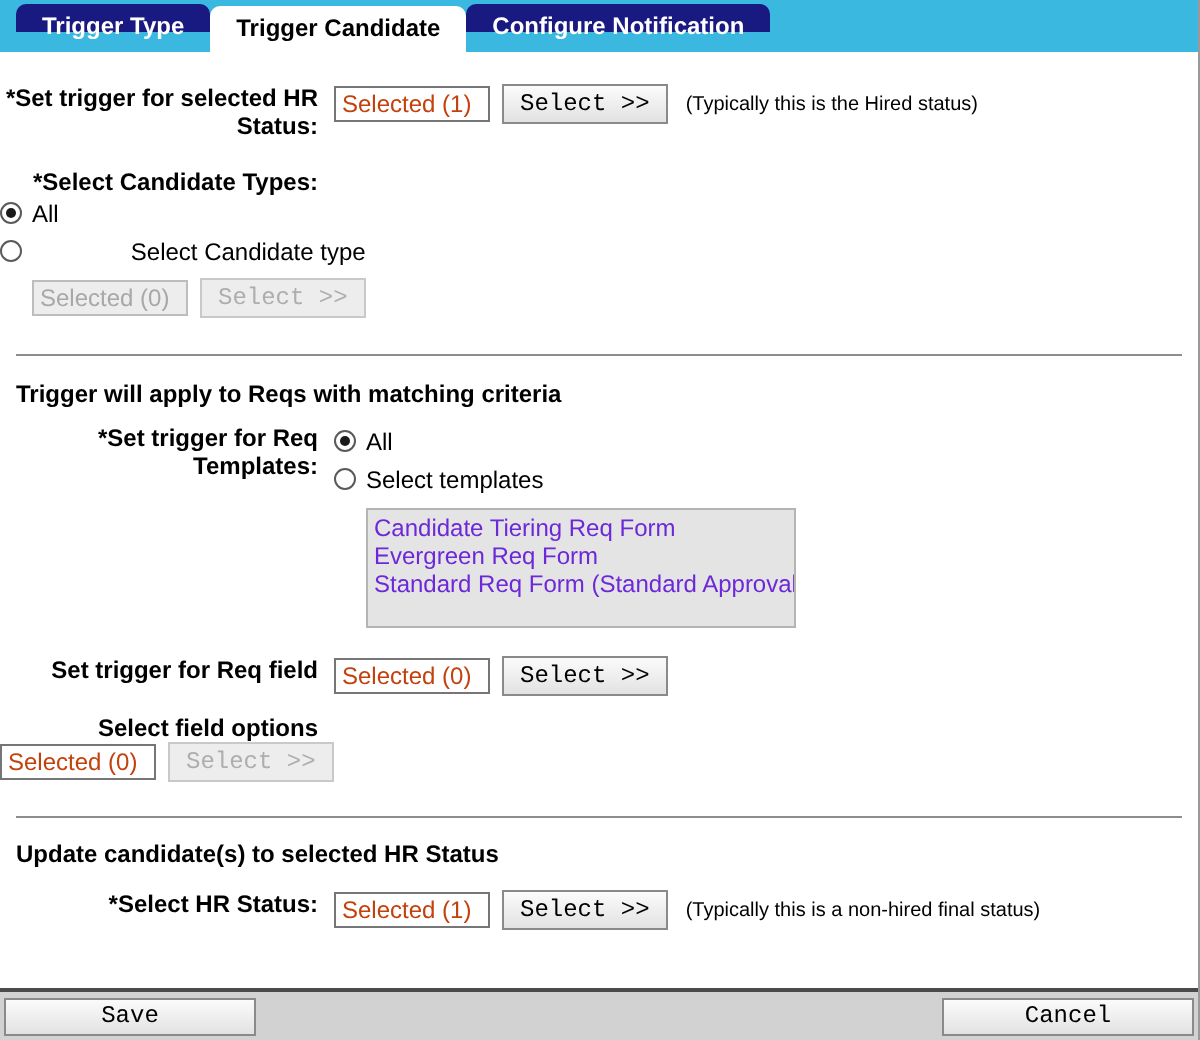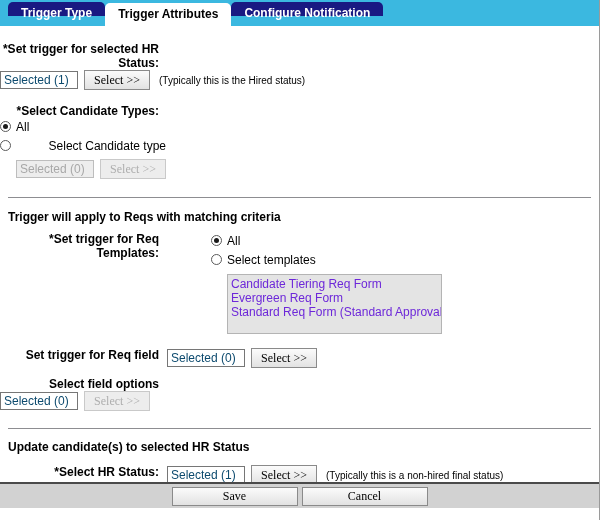--- a/index.html
+++ b/index.html
@@ -93,39 +93,39 @@
   .ctl { display: flex; align-items: center; }
 
   
   .txt {
     width: 78px;
     height: 18px;
     line-height: 18px;
     box-sizing: border-box;
     border: 1px solid #767676;
     background: #ffffff;
-    color: #0c4a6e;
+    color: #c2410c;
     font-size: 12px;
     font-family: "Liberation Sans", sans-serif;
     padding: 0 3px;
     outline: none;
   }
   .txt.disabled {
     background: #ededed;
     color: #a8a8a8;
     border-color: #bdbdbd;
   }
   .btn {
     height: 20px;
     min-width: 66px;
     box-sizing: border-box;
     margin-left: 6px;
     padding: 0 8px;
     font-size: 12px;
-    font-family: Liberation Serif, serif;
+    font-family: Liberation Mono, monospace;
     color: #000;
     background: linear-gradient(#fbfbfb, #e2e2e2);
     border: 1px solid #8a8a8a;
     cursor: pointer;
     text-align: center;
     line-height: 18px;
   }
   .btn.disabled {
     color: #aeaeae;
     background: #ededed;
@@ -180,58 +180,58 @@
     font-size: 12px;
     line-height: 14px;
     color: #6d28d9;
     white-space: nowrap;
   }
 
   
   .footer {
     position: absolute;
     left: 0;
-    bottom: 12px;
+    bottom: 0;
     width: 599px;
     height: 26px;
     background: #d2d2d2;
     border-top: 2px solid #4a4a4a;
     box-sizing: border-box;
     display: flex;
     align-items: center;
-    justify-content: center;
+    justify-content: space-between;
   }
   .footer .btn {
     margin: 0 2px;
     width: 126px;
     height: 19px;
     line-height: 17px;
   }
 </style>
 </head>
 <body>
 
 <div id="app">
 
   <div class="tabbar">
     <div class="tab">
       <span>Trigger Type</span>
     </div>
     <div class="tab active">
-      <span>Trigger Attributes</span>
+      <span>Trigger Candidate</span>
     </div>
     <div class="tab">
       <span>Configure Notification</span>
     </div>
   </div>
 
   <div class="content">
 
 
-    <div class="row" style="margin-top:16px;flex-direction:column;">
+    <div class="row" style="margin-top:16px;">
       <div class="lbl">*Set trigger for selected HR Status:</div>
       <div class="ctl">
         <input class="txt" type="text" readonly="" value="Selected (1)" style="">
         <div class="btn">Select &gt;&gt;</div>
         <span class="hint">(Typically this is the Hired status)</span>
       </div>
     </div>
 
     <div class="row" style="margin-top:14px;flex-direction:column;">
       <div class="lbl">*Select Candidate Types:</div>
@@ -248,21 +248,21 @@
           <input class="txt disabled" type="text" readonly="" disabled="" value="Selected (0)" style="">
           <div class="btn disabled">Select &gt;&gt;</div>
         </div>
       </div>
     </div>
 
     <div class="divider" style="margin-top:18px;"></div>
 
     <div class="section-title" style="padding-top:12px;">Trigger will apply to Reqs with matching criteria</div>
 
-    <div class="row" style="margin-top:8px;gap:44px;">
+    <div class="row" style="margin-top:8px;">
       <div class="lbl">*Set trigger for Req Templates:</div>
       <div class="radio-group">
         <div class="radio-line">
           <span class="radio checked"></span>
           <span class="radio-label">All</span>
         </div>
         <div class="radio-line" style="margin-top:2px;">
           <span class="radio"></span>
           <span class="radio-label">Select templates</span>
         </div>

